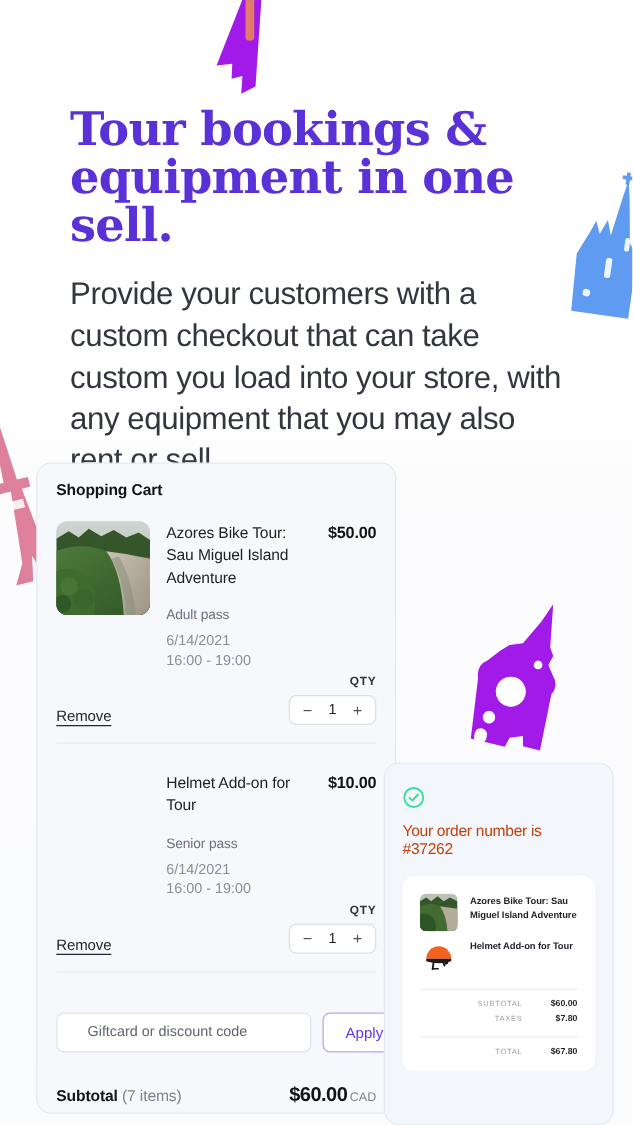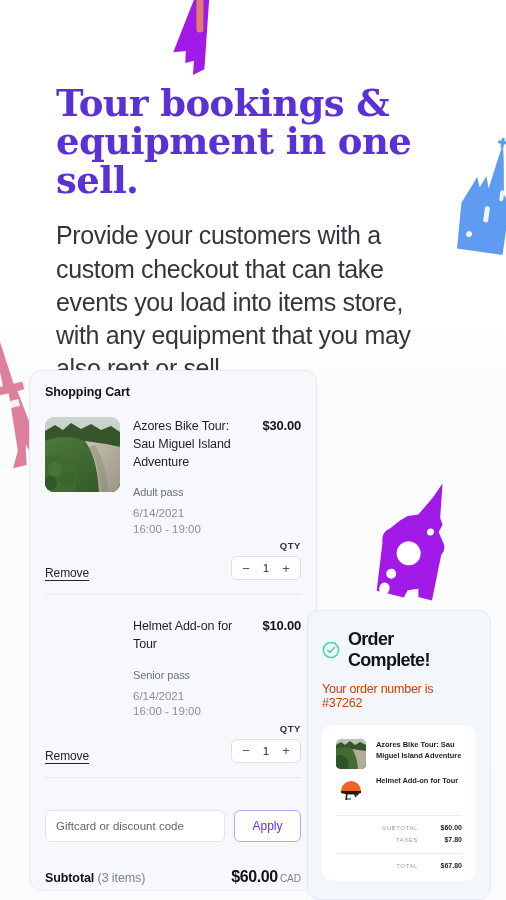--- a/index.html
+++ b/index.html
@@ -180,21 +180,21 @@
 
   
   .discount-row { display: flex; gap: 9px; margin-top: 22px; }
 
   .discount-input {
     flex: 1 1 auto;
     height: 32px;
     border: 1px solid #dfe3ec;
     border-radius: 6px;
     background: #ffffff;
-    padding: 0 10px;
+    padding: 0 24px;
     font-size: 11.5px;
     color: #3b3f49;
     font-family: inherit;
     outline: none;
   }
   .discount-input::placeholder { color: #60646f; }
 
   .apply-btn {
     flex: 0 0 67px;
     height: 32px;
@@ -342,21 +342,21 @@
       <circle cx="56" cy="50" r="3.5" fill="#ffffff"></circle>
       <rect x="20" y="110" width="10" height="12" rx="5" fill="#ffffff"></rect>
     </svg>
   </div>
 
   <div class="hero">
     <h1 class="hero-title">
       <span>Tour bookings &amp;</span><br>
       <span>equipment in one sell.</span>
     </h1>
-    <p class="hero-sub">Provide your customers with a custom checkout that can take events you load into items store, with any equipment that you may also rent or sell.</p>
+    <p class="hero-sub">Provide your customers with a custom checkout that can take custom you load into your store, with any equipment that you may also rent or sell.</p>
   </div>
 
   <div class="cart-card">
 
     <div class="cart-title">Shopping Cart</div>
 
     <div class="cart-item">
       <div class="item-row">
         <div class="item-thumb">
           <svg viewBox="0 0 75 75" preserveAspectRatio="none">
@@ -386,21 +386,21 @@
           </svg>
         </div>
         <div class="item-info">
           <div class="item-name">Azores Bike Tour: Sau Miguel Island Adventure</div>
           <div class="item-variant">Adult pass</div>
           <div class="item-date">
             <span>6/14/2021</span><br>
             <span>16:00 - 19:00</span>
           </div>
         </div>
-        <div class="item-price">$30.00</div>
+        <div class="item-price">$50.00</div>
       </div>
 
       <div class="item-bottom">
         <span class="remove-link">Remove</span>
         <div class="qty-block">
           <div class="qty-label">QTY</div>
           <div class="stepper">
             <button>−</button>
             <span class="qty-val">1</span>
             <button>+</button>
@@ -439,38 +439,37 @@
     </div>
 
     <div class="discount-row">
       <input class="discount-input" type="text" placeholder="Giftcard or discount code" style="">
       <button class="apply-btn">Apply</button>
     </div>
 
     <div class="subtotal-row">
       <div class="subtotal-left">
         <span>Subtotal</span>
-        <span class="count">(3 items)</span>
+        <span class="count">(7 items)</span>
       </div>
       <div class="subtotal-right">
         <span>$60.00</span><span class="cur">CAD</span>
       </div>
     </div>
 
   </div>
 
   <div class="order-card">
     <div class="order-head">
       <span class="check-icon">
         <svg width="18" height="18" viewBox="0 0 18 18">
           <circle cx="9" cy="9" r="7.6" fill="none" stroke="#3ddc97" stroke-width="1.5"></circle>
           <path d="M5.6 9.2 L7.9 11.5 L12.4 6.6" fill="none" stroke="#3ddc97" stroke-width="1.5" stroke-linecap="round" stroke-linejoin="round"></path>
         </svg>
       </span>
-      <span class="title">Order Complete!</span>
     </div>
 
     <div class="order-number">Your order number is #37262</div>
 
     <div class="order-summary">
 
       <div class="sum-item">
         <div class="sum-thumb">
           <svg viewBox="0 0 30 30" preserveAspectRatio="none">
             <rect width="30" height="30" fill="#b9c2b5"></rect>

